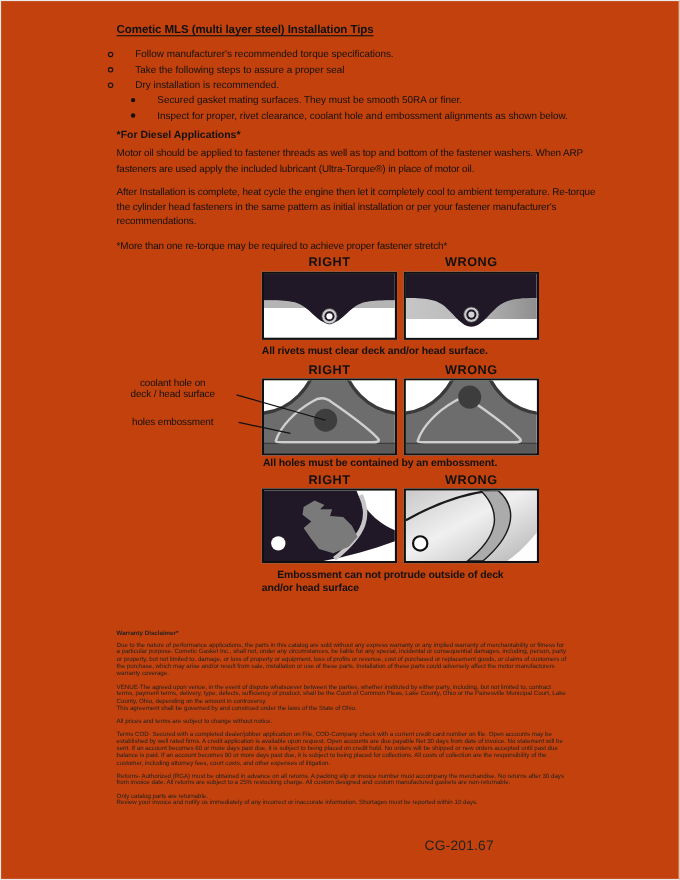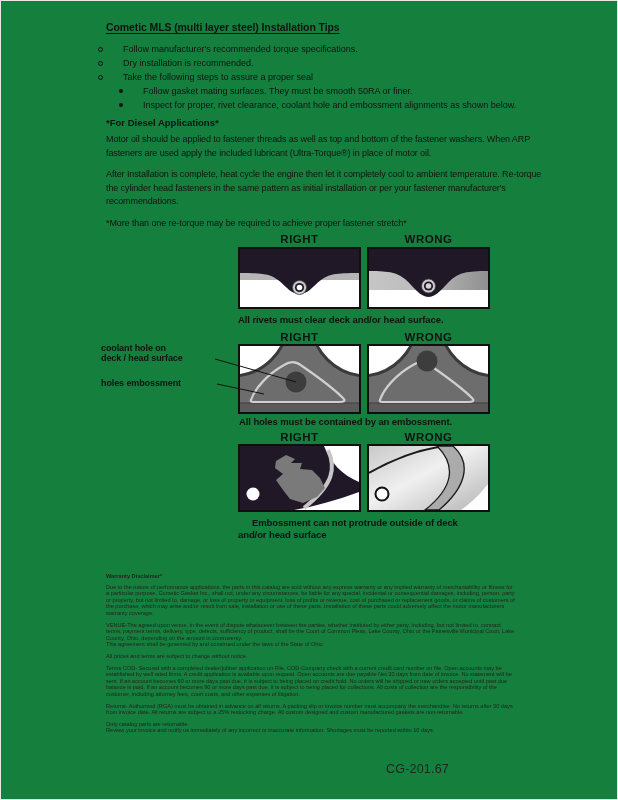--- a/index.html
+++ b/index.html
@@ -1,17 +1,17 @@
 <!DOCTYPE html>
 <html><head>
 <meta charset="utf-8">
 <style>
   html,body { margin:0; padding:0; background:#ffffff; }
   .page {
-    position:relative; width:618px; height:800px; background:#15803d;
+    position:relative; width:618px; height:800px; background:#c2410c;
     font-family:"Liberation Sans", sans-serif; color:#111;
     overflow:hidden; box-sizing:border-box; border:1px solid #e9e9e9;
   }
   
   .doc-title {
     position:absolute; left:105px; top:20px;
     font-size:10.5px; font-weight:bold; letter-spacing:-0.1px;
     text-decoration:underline; text-underline-offset:2px; text-decoration-thickness:1.2px;
     white-space:nowrap;
   }
@@ -25,21 +25,21 @@
   .diesel h2 { font-size:9.5px; font-weight:bold; margin:0 0 5px 0; }
   .diesel p { margin:0 0 8px 0; line-height:13.5px; letter-spacing:-0.1px; }
   .diesel p.note { margin-top:3px; }
   
   .fig-header { position:absolute; width:123px; text-align:center; font-weight:bold; font-size:11.5px; letter-spacing:0.5px; }
   .panel { position:absolute; width:119px; height:58px; border:2px solid #101010; background:#fff; }
   .panel svg { display:block; }
   .fig-caption { position:absolute; font-weight:bold; font-size:9.5px; letter-spacing:-0.1px; white-space:nowrap; }
   .fig2-panel { height:66px; }
   .fig3-panel { height:64px; }
-  .fig2-label { position:absolute; left:100px; width:112px; text-align:left; font-size:9px; letter-spacing:-0.1px; white-space:nowrap;font-weight:bold; }
+  .fig2-label { position:absolute; left:100px; width:112px; text-align:center; font-size:9px; letter-spacing:-0.1px; white-space:nowrap; }
   .leader-overlay { position:absolute; left:212px; top:345px; z-index:5; }
   
   .warranty { position:absolute; left:105px; top:572px; width:410px; font-size:5.6px; line-height:6.6px; color:#222; }
   .warranty .w-title { font-weight:bold; margin:0 0 4px 0; }
   .warranty p { margin:0 0 5px 0; }
   .warranty p.tight { margin:0; }
   .doc-code { position:absolute; left:385px; top:761px; font-size:12.5px; color:#222; letter-spacing:0.2px; }
 </style>
 </head>
 <body>
@@ -48,29 +48,29 @@
 
   <div class="doc-title">Cometic MLS (multi layer steel) Installation Tips</div>
 
   <div class="tips">
     <div class="tip-row">
       <span class="marker-o"></span>
       <span>Follow manufacturer's recommended torque specifications.</span>
     </div>
     <div class="tip-row">
       <span class="marker-o"></span>
-      <span>Dry installation is recommended.</span>
+      <span>Take the following steps to assure a proper seal</span>
     </div>
     <div class="tip-row">
       <span class="marker-o"></span>
-      <span>Take the following steps to assure a proper seal</span>
+      <span>Dry installation is recommended.</span>
     </div>
     <div class="tip-row sub">
       <span class="marker-f"></span>
-      <span>Follow gasket mating surfaces.  They must be smooth 50RA or finer.</span>
+      <span>Secured gasket mating surfaces.  They must be smooth 50RA or finer.</span>
     </div>
     <div class="tip-row sub">
       <span class="marker-f"></span>
       <span>Inspect for proper, rivet clearance, coolant hole and embossment alignments as shown below.</span>
     </div>
   </div>
 
   <div class="diesel">
     <h2>*For Diesel Applications*</h2>
     <p>Motor oil should be applied to fastener threads as well as top and bottom of the fastener washers. When ARP fasteners are used apply the included lubricant (Ultra-Torque®) in place of motor oil.</p>

